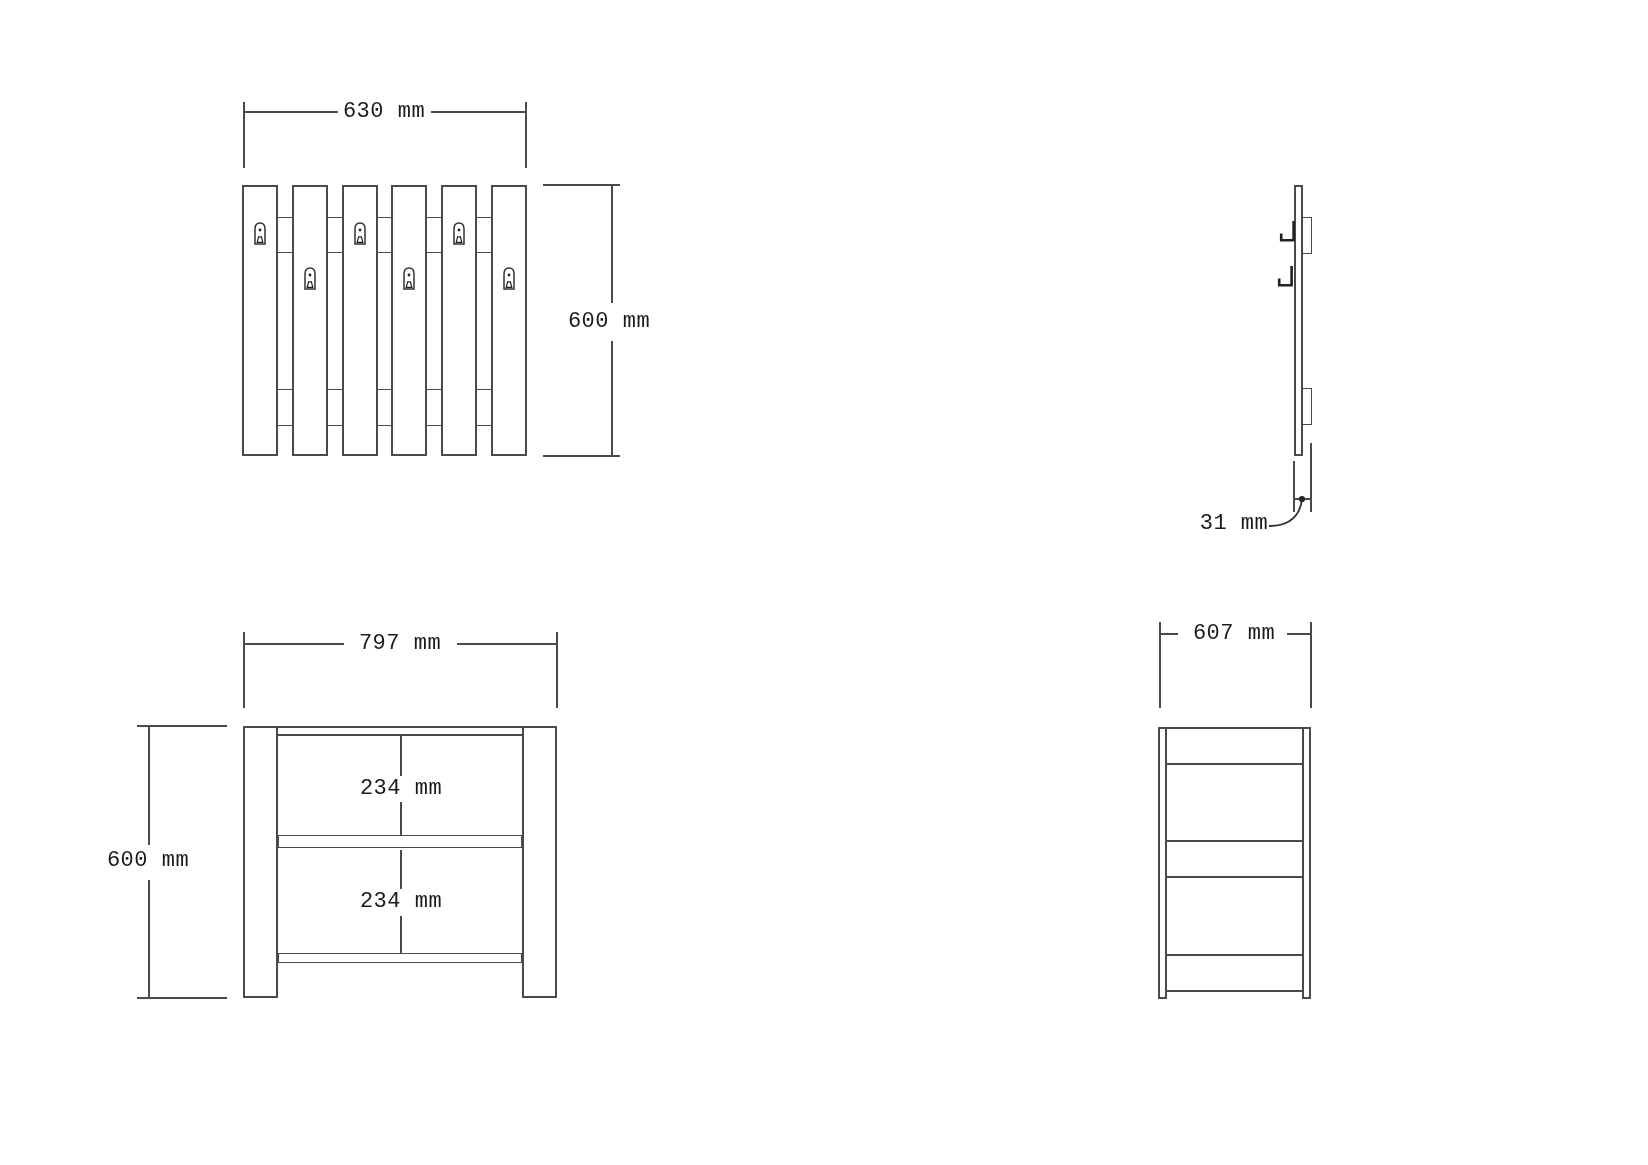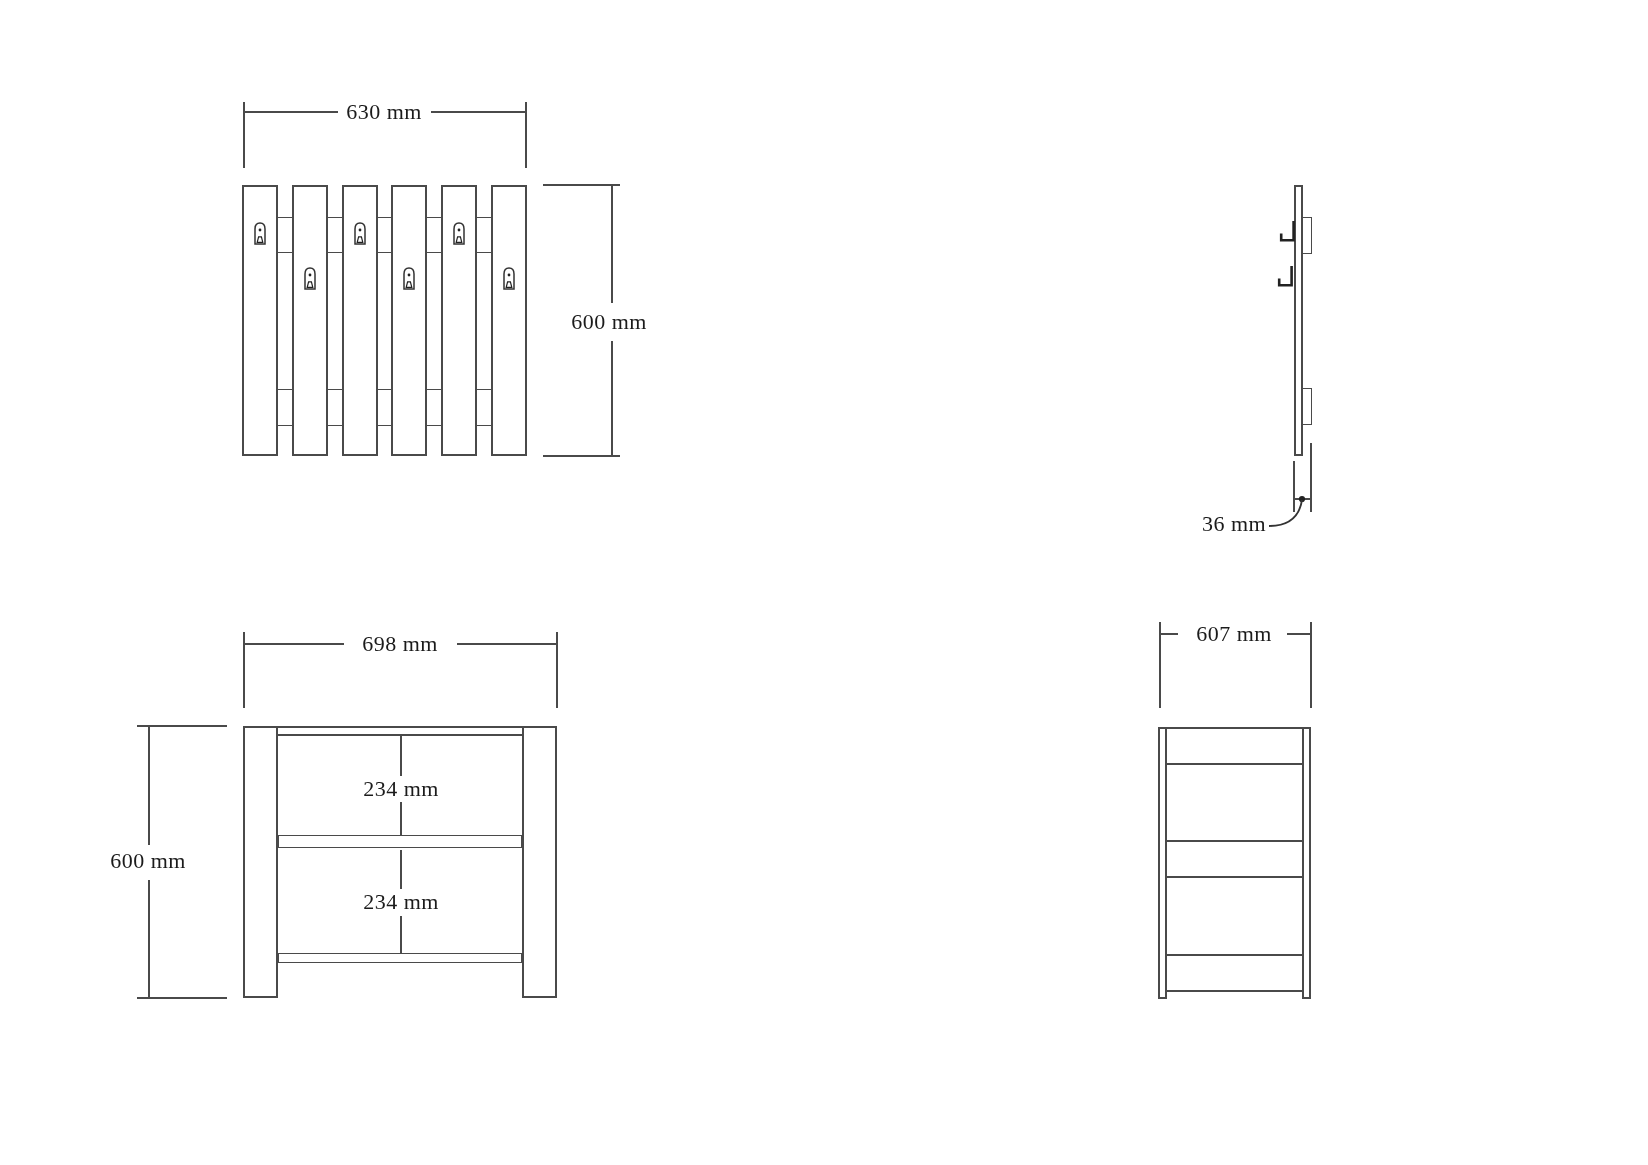--- a/index.html
+++ b/index.html
@@ -5,21 +5,21 @@
   :root{
     --line:#4a4a4a;
     --text:#1b1b1b;
     --bg:#ffffff;
   }
   html,body{margin:0;padding:0;background:var(--bg);}
   .canvas{
     position:relative;
     width:1556px;height:1165px;
     background:var(--bg);
-    font-family:Liberation Serif, serif;
+    font-family:Liberation Mono, monospace;
     overflow:hidden;
   }
   
   .ln{position:absolute;background:var(--line);}
   .h{height:1.6px;}
   .v{width:1.6px;}
   .box{position:absolute;border:2px solid var(--line);background:#fff;box-sizing:border-box;}
   .thinbox{position:absolute;border:1.8px solid var(--line);background:#fff;box-sizing:border-box;}
   .dim-label{
     position:absolute;
@@ -105,21 +105,21 @@
         <path d="M14.6 0 V19.3 H2.2 V12.5" fill="none" stroke="#222" stroke-width="2.6"></path>
       </svg>
 
     <div class="ln v" style="left:1293px;top:461px;height:51px;"></div>
     <div class="ln v" style="left:1310px;top:443px;height:69px;"></div>
     <div class="ln h" style="left:1294px;top:498px;width:17px;"></div>
     <svg style="left:1260px;top:492px;" width="46" height="44" viewBox="0 0 46 44">
         <circle cx="42" cy="7" r="3.1" fill="#222"></circle>
         <path d="M42 8 Q38 34 9 34" fill="none" stroke="#333" stroke-width="1.8"></path>
       </svg>
-    <div class="dim-label" style="left:1234px;top:524px;">36 mm</div>
+    <div class="dim-label" style="left:1234px;top:524px;">31 mm</div>
   </div>
 
   <div>
     <div class="box" style="left:243px;top:726px;width:35px;height:272px;"></div>
     <div class="box" style="left:522px;top:726px;width:35px;height:272px;"></div>
     <div class="ln" style="left:243px;top:726px;width:314px;height:2px;"></div>
     <div class="ln h" style="left:278px;top:734px;width:244px;"></div>
     <div class="thinbox" style="left:278px;top:835px;width:244px;height:13px;"></div>
     <div class="thinbox" style="left:278px;top:953px;width:244px;height:10px;"></div>
 
@@ -127,21 +127,21 @@
     <div class="ln v" style="left:400px;top:802px;height:33px;"></div>
     <div class="ln v" style="left:400px;top:850px;height:39px;"></div>
     <div class="ln v" style="left:400px;top:916px;height:37px;"></div>
     <div class="dim-label" style="left:401px;top:789px;">234 mm</div>
     <div class="dim-label" style="left:401px;top:902px;">234 mm</div>
 
     <div class="ln v" style="left:243px;top:632px;height:76px;"></div>
     <div class="ln v" style="left:556px;top:632px;height:76px;"></div>
     <div class="ln h" style="left:244px;top:643px;width:100px;"></div>
     <div class="ln h" style="left:457px;top:643px;width:100px;"></div>
-    <div class="dim-label" style="left:400px;top:644px;">698 mm</div>
+    <div class="dim-label" style="left:400px;top:644px;">797 mm</div>
 
     <div class="ln h" style="left:137px;top:725px;width:90px;"></div>
     <div class="ln h" style="left:137px;top:997px;width:90px;"></div>
     <div class="ln v" style="left:148px;top:726px;height:119px;"></div>
     <div class="ln v" style="left:148px;top:880px;height:117px;"></div>
     <div class="dim-label" style="left:148px;top:861px;">600 mm</div>
   </div>
 
   <div>
     <div class="box" style="left:1158px;top:727px;width:9px;height:272px;"></div>

